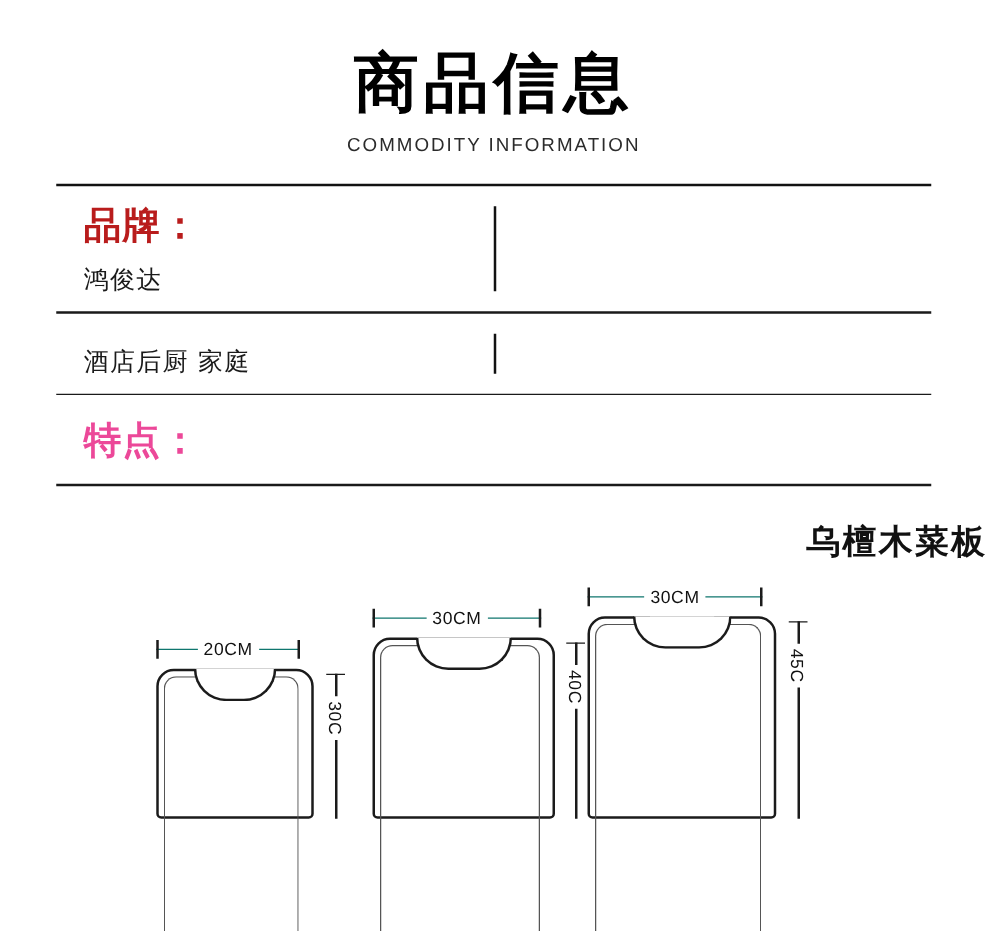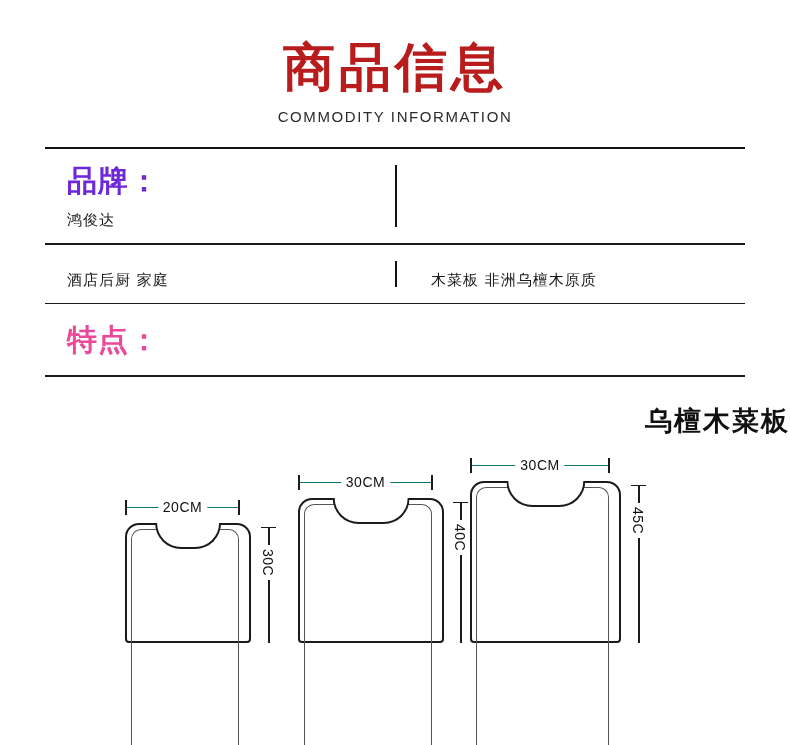--- a/index.html
+++ b/index.html
@@ -25,21 +25,21 @@
   
   .header {
     text-align: center;
     padding-top: 38px;
   }
   .title-cn {
     font-size: 52px;
     font-weight: bold;
     letter-spacing: 4px;
     line-height: 1.12;
-    color: #b91c1c;
+    color: #000000;
     font-family: "DejaVu Sans", "Liberation Sans", sans-serif;
   }
   .title-en {
     font-size: 15px;
     letter-spacing: 1.6px;
     color: #2b2b2b;
     margin-top: 12px;
     font-family: "Liberation Sans", sans-serif;
   }
 
@@ -75,26 +75,26 @@
     top: 16px;
     bottom: 16px;
     left: 50%;
     width: 2px;
     background: #111111;
   }
   .lbl {
     font-size: 30px;
     font-weight: bold;
     letter-spacing: 1px;
-    color: #6d28d9;
+    color: #b91c1c;
     font-family: "DejaVu Sans", "Liberation Sans", sans-serif;
     line-height: 1.2;
   }
   .val {
-    font-size: 15px;
+    font-size: 20px;
     color: #1a1a1a;
     margin-top: 12px;
     letter-spacing: 1px;
     font-family: "DejaVu Sans", "Liberation Sans", sans-serif;
     line-height: 1.2;
   }
 
   
   .feature-row {
     display: flex;
@@ -249,21 +249,20 @@
     </div>
 
     <div class="rule thin"></div>
 
     <div class="info-row">
       <div class="divider"></div>
       <div class="info-cell">
         <div class="val">酒店后厨 家庭</div>
       </div>
       <div class="info-cell right">
-        <div class="val">木菜板 非洲乌檀木原质</div>
       </div>
     </div>
 
     <div class="rule thin"></div>
 
     <div class="feature-row">
       <div class="feature-lbl">特点：</div>
     </div>
 
     <div class="rule thin"></div>

